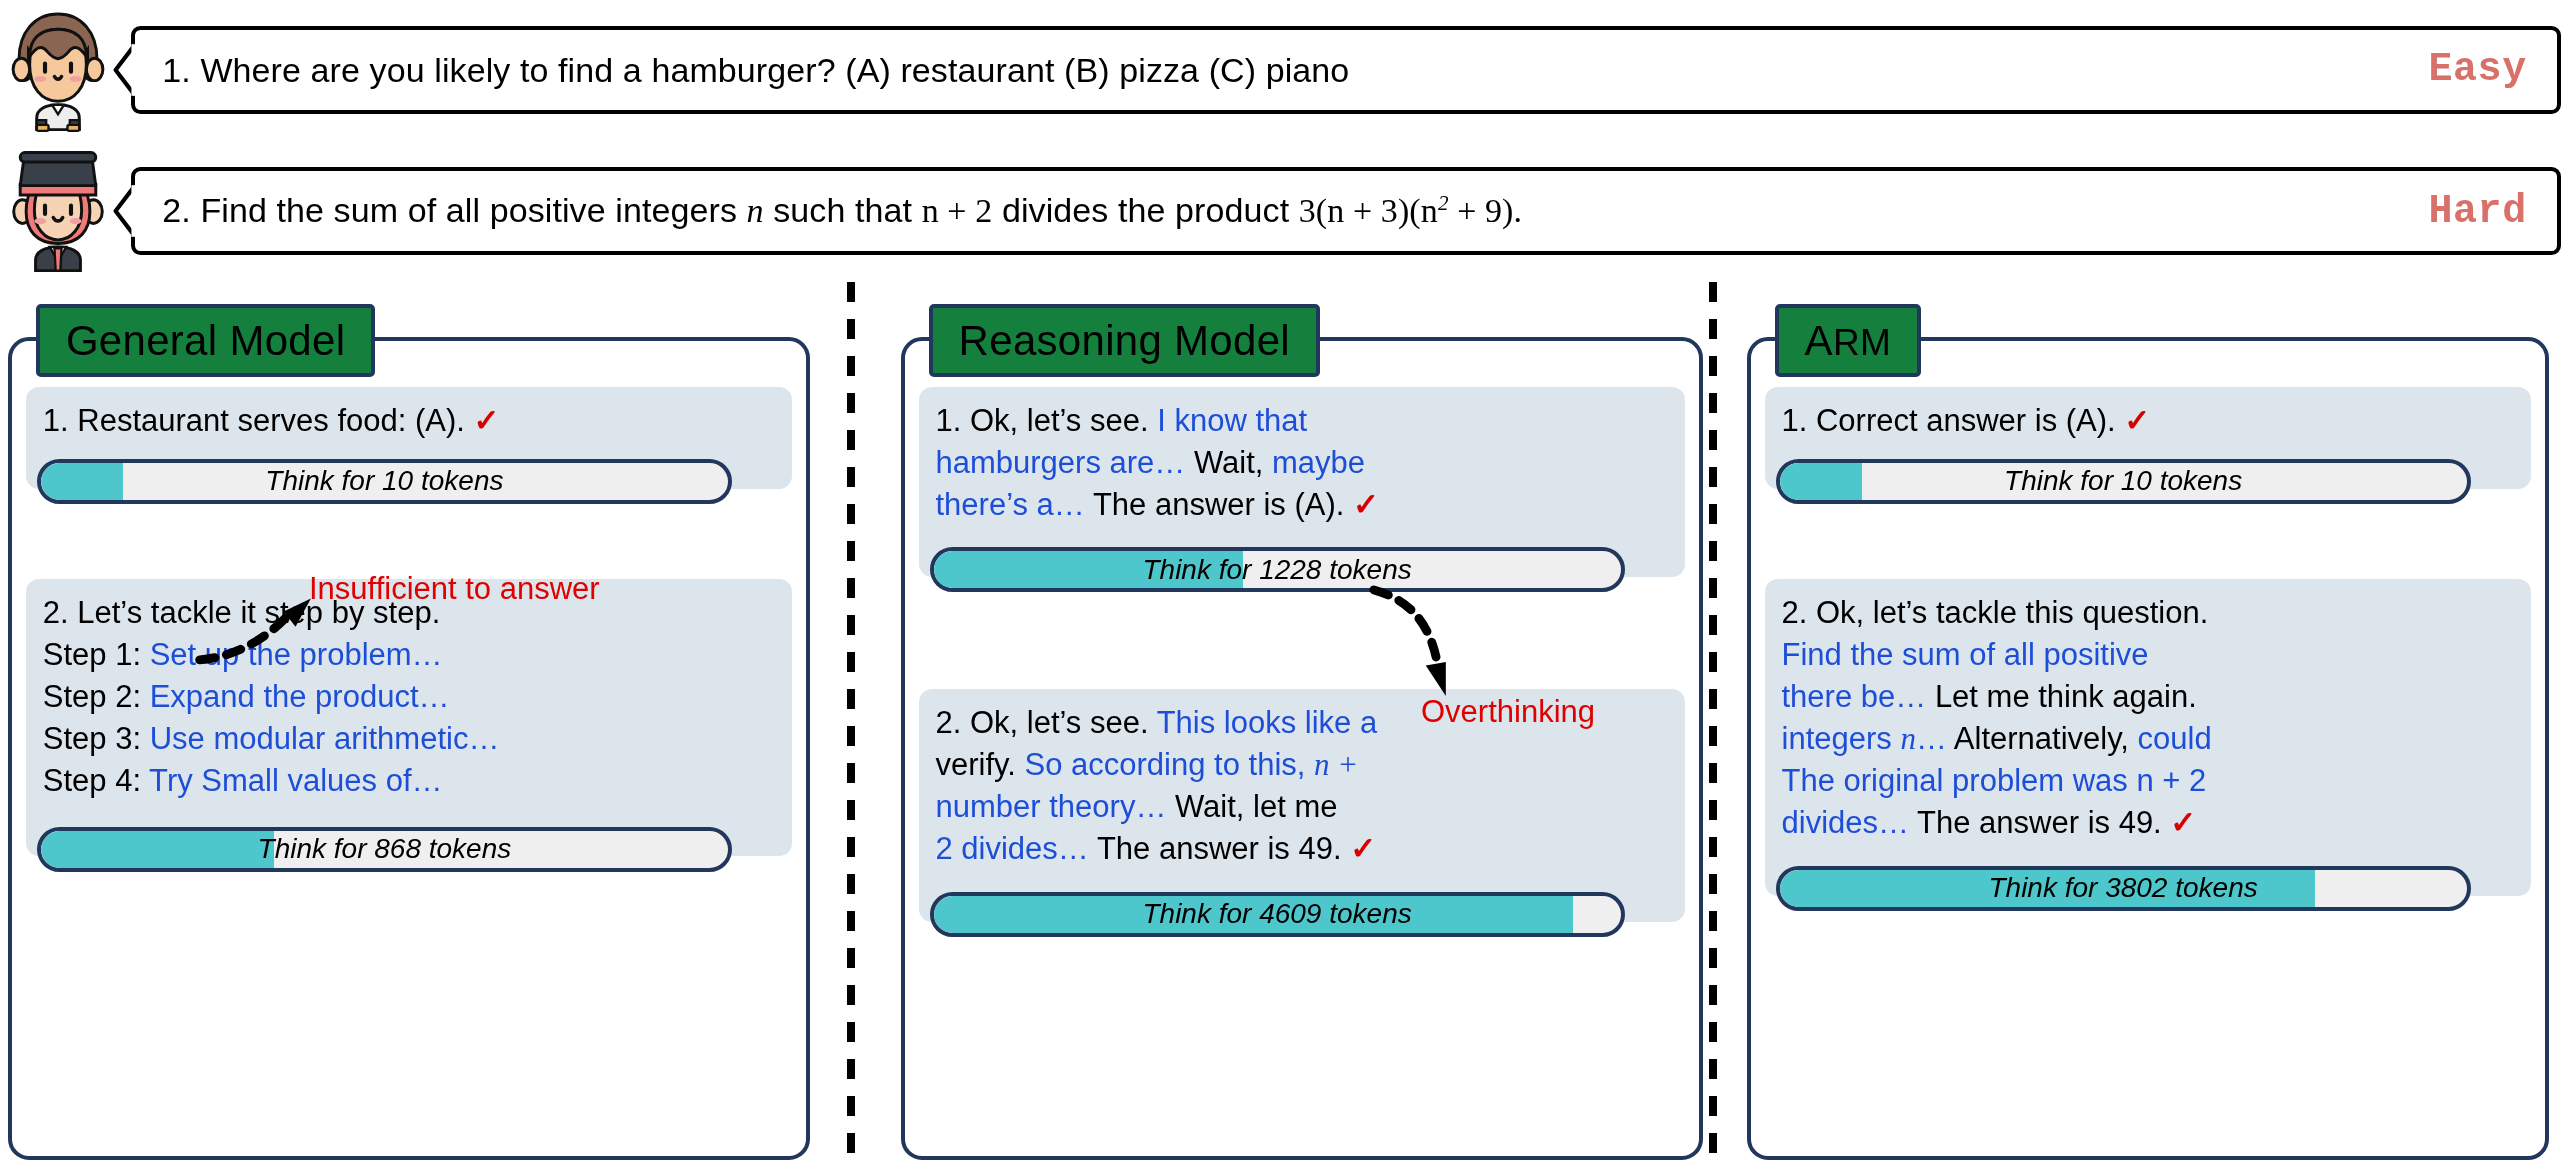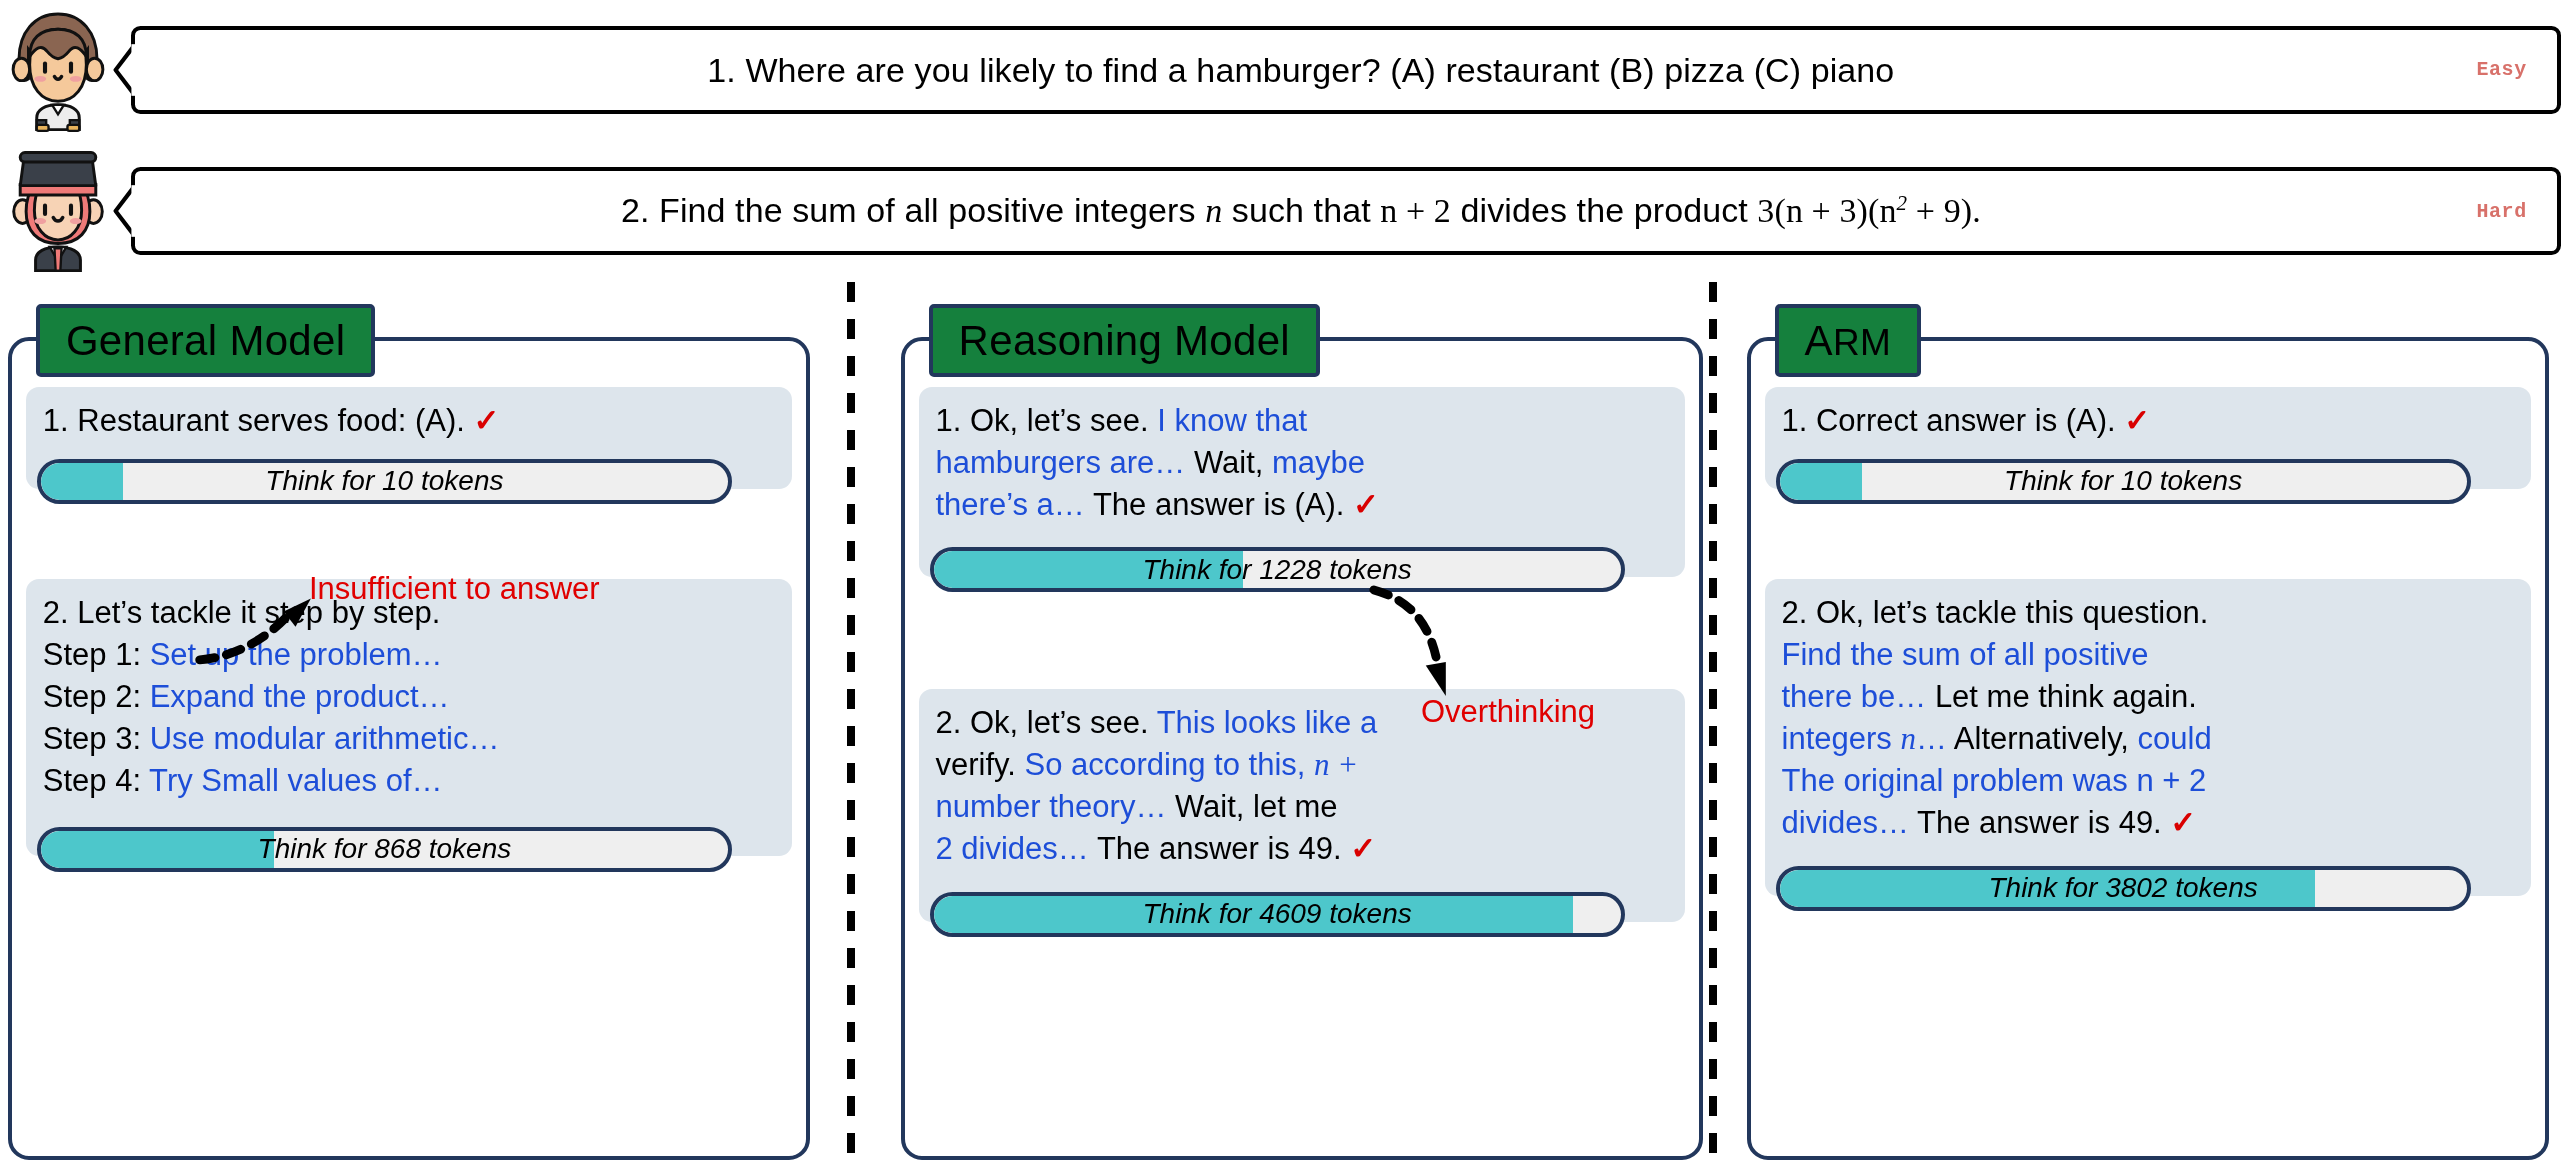--- a/index.html
+++ b/index.html
@@ -27,41 +27,40 @@
     margin-left:15.3px;
     width:2430px;
     height:88px;
     border:4.1px solid #000;
     border-radius:9.4px;
     background:#fff;
     box-sizing:border-box;
     display:flex;
     align-items:center;
     padding:4px 27px;
-    text-align:center;
   }
   
   .bubble .tail{
     position:absolute;left:-23.6px;top:50%;transform:translateY(-50%);
     width:23.6px;height:54px;
   }
   .qtext{
     font-size:34px;
     line-height:1.12;
     letter-spacing:0.1px;
     white-space:nowrap;
     flex:1 1 auto;
   }
   .qtext .mi{font-family:"Liberation Serif", serif;font-style:italic;}
   .qtext .mn{font-family:"Liberation Serif", serif;}
   .qtext sup{font-size:.62em;vertical-align:super;font-family:"Liberation Serif", serif;font-style:italic;}
   .badge{
     font-family:"Liberation Mono", monospace;
     font-weight:bold;
-    font-size:20px;
+    font-size:40px;
     color:#D8716A;
     letter-spacing:0.6px;
     flex:0 0 auto;
     margin-left:37px;
     padding-right:3.5px;
   }
 
   
   .cols{position:absolute;left:0;top:284px;width:2576px;height:885px;}
 

